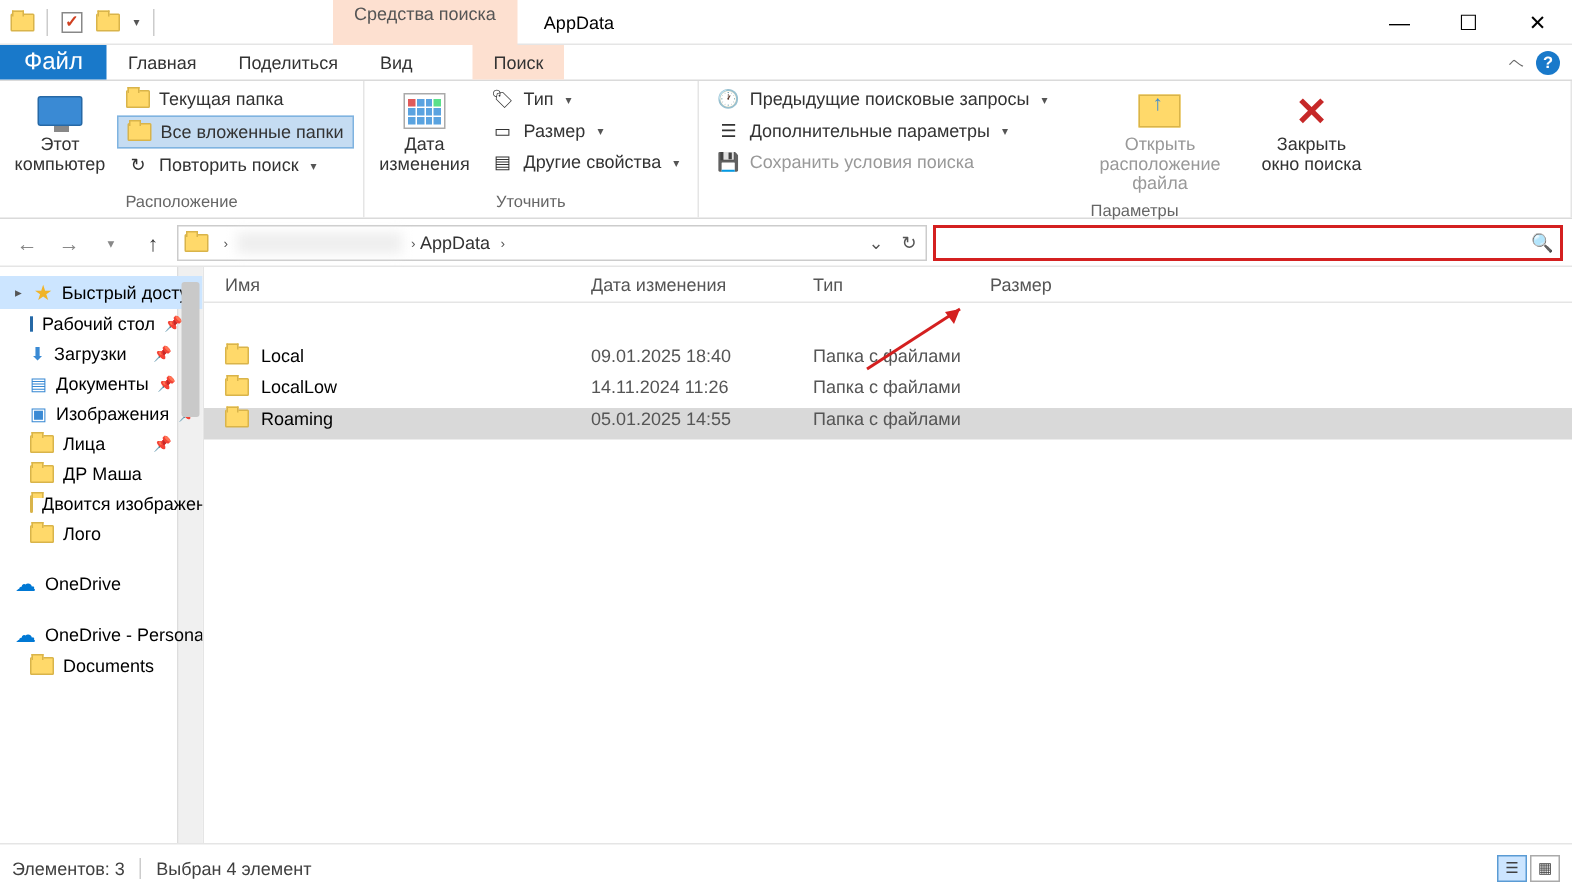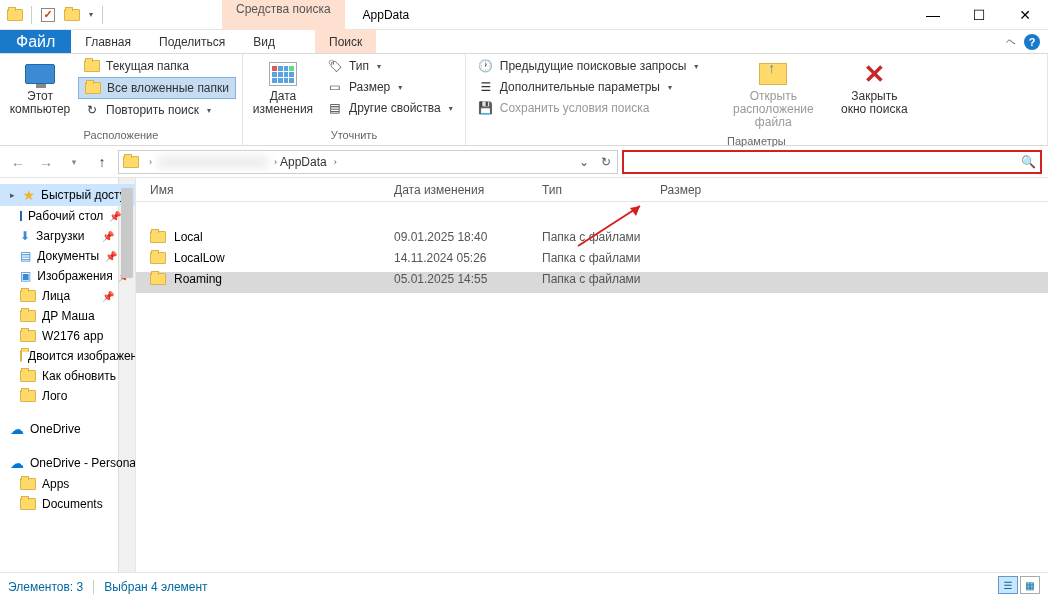--- a/index.html
+++ b/index.html
@@ -92,21 +92,21 @@
 .col-size { width: 80px; }
 .rows { flex: 1; }
 .row { display: flex; height: 21px; align-items: flex-start; font-size: 12px; color: #000; }
 .row.selected { background: #d9d9d9; }
 .row .c-name { width: 258px; padding-left: 14px; display: flex; align-items: center; gap: 8px; }
 .row .c-date { width: 148px; color: #555; }
 .row .c-type { width: 118px; color: #555; }
 .row .c-size { width: 80px; }
 
 
-.statusbar { position: absolute; bottom: 0; left: 0; right: 0; height: 22px; border-top: 1px solid #e5e5e5; display: flex; align-items: flex-end; padding: 0 8px; font-size: 12px; color: #0369a1; background: #fff; }
+.statusbar { position: absolute; bottom: 0; left: 0; right: 0; height: 32px; border-top: 1px solid #e5e5e5; display: flex; align-items: center; padding: 0 8px; font-size: 12px; color: #404040; background: #fff; }
 .statusbar .sep { width: 1px; height: 14px; background: #ccc; margin: 0 10px; }
 .view-toggles { margin-left: auto; display: flex; gap: 2px; }
 .view-btn { width: 20px; height: 18px; border: 1px solid #aaa; display: flex; align-items: center; justify-content: center; font-size: 10px; }
 .view-btn.active { background: #cce5ff; border-color: #5a9bd4; }
 </style>
 </head>
 <body>
 
 <div class="titlebar">
   <div class="qat">
@@ -323,50 +323,38 @@
           <span class="folder-mini"></span>
           <span>Лица</span>
           <span class="pin-ico">📌</span>
         </div>
         <div class="side-item">
           <span class="folder-mini"></span>
           <span>ДР Маша</span>
         </div>
         <div class="side-item">
           <span class="folder-mini"></span>
-          <span>W2176 app</span>
-        </div>
-        <div class="side-item">
-          <span class="folder-mini"></span>
           <span>Двоится изображение</span>
-        </div>
-        <div class="side-item">
-          <span class="folder-mini"></span>
-          <span>Как обновить</span>
         </div>
         <div class="side-item">
           <span class="folder-mini"></span>
           <span>Лого</span>
         </div>
       </div>
     <div class="section-gap"></div>
     <div class="side-item" style="padding-left:10px">
       <span class="cloud-ico">☁</span>
       <span>OneDrive</span>
     </div>
     <div class="section-gap"></div>
     <div class="side-item" style="padding-left:10px">
       <span class="cloud-ico">☁</span>
       <span>OneDrive - Personal</span>
     </div>
     <div id="sidebar-od-items">
-        <div class="side-item">
-          <span class="folder-mini"></span>
-          <span>Apps</span>
-        </div>
         <div class="side-item">
           <span class="folder-mini"></span>
           <span>Documents</span>
         </div>
       </div>
   </div>
 
   <div class="filelist">
     <div class="columns">
       <div class="col-name">Имя</div>
@@ -382,21 +370,21 @@
           </div>
           <div class="c-date">09.01.2025 18:40</div>
           <div class="c-type">Папка с файлами</div>
           <div class="c-size"></div>
         </div>
         <div class="row">
           <div class="c-name">
             <span class="folder-mini"></span>
             <span>LocalLow</span>
           </div>
-          <div class="c-date">14.11.2024 05:26</div>
+          <div class="c-date">14.11.2024 11:26</div>
           <div class="c-type">Папка с файлами</div>
           <div class="c-size"></div>
         </div>
         <div class="row selected">
           <div class="c-name">
             <span class="folder-mini"></span>
             <span>Roaming</span>
           </div>
           <div class="c-date">05.01.2025 14:55</div>
           <div class="c-type">Папка с файлами</div>

